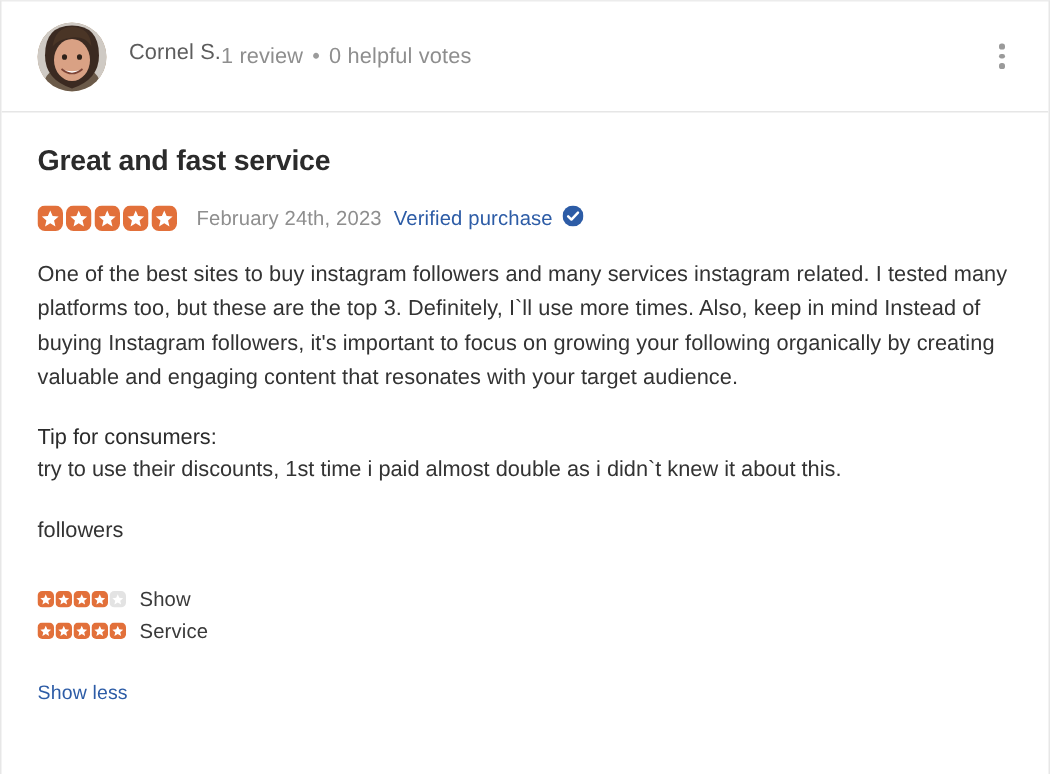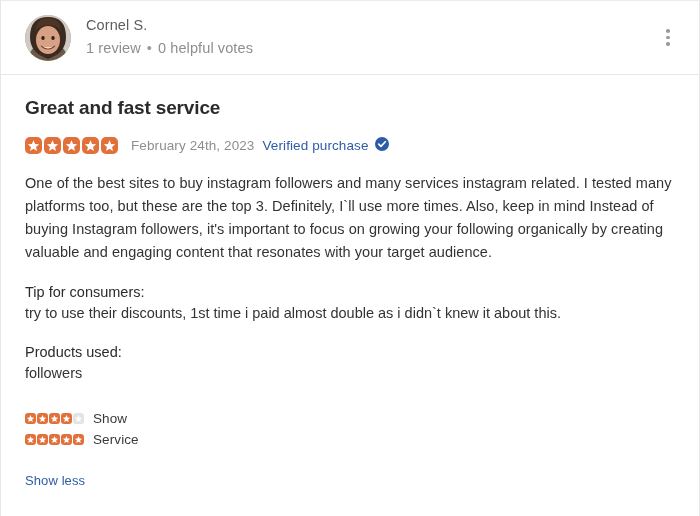--- a/index.html
+++ b/index.html
@@ -45,21 +45,21 @@
     flex: 0 0 46px;
     overflow: hidden;
     background: #b8a58f;
     position: relative;
   }
   .avatar svg { display:block; width:46px; height:46px; }
 
   .author-block {
     margin-left: 15px;
     display: flex;
-    flex-direction: column;
+    flex-direction: row;
     justify-content: center;
     line-height: 1.35;
   }
   .author-name {
     font-size: 14.5px;
     color: #5d5d5d;
     letter-spacing: .1px;
   }
   .author-meta {
     font-size: 14.5px;
@@ -277,21 +277,20 @@
     </div>
 
     <p class="review-text">One of the best sites to buy instagram followers and many services instagram related. I tested many platforms too, but these are the top 3. Definitely, I`ll use more times. Also, keep in mind Instead of buying Instagram followers, it's important to focus on growing your following organically by creating valuable and engaging content that resonates with your target audience.</p>
 
     <div class="section">
       <p class="section-label">Tip for consumers:</p>
       <p class="section-value">try to use their discounts, 1st time i paid almost double as i didn`t knew it about this.</p>
     </div>
 
     <div class="section">
-      <p class="section-label">Products used:</p>
       <p class="section-value">followers</p>
     </div>
 
     <div class="subratings">
         <div class="subrating-row">
           <div class="stars small">
             <svg class="star" width="11" height="11" viewBox="0 0 24 24" xmlns="http://www.w3.org/2000/svg">
               <rect x="0" y="0" width="24" height="24" rx="7" ry="7" fill="#e2703a"></rect>
               <path d="M12 4.6 L14.25 9.9 L19.9 10.4 L15.6 14.15 L16.9 19.7 L12 16.75 L7.1 19.7 L8.4 14.15 L4.1 10.4 L9.75 9.9 Z" fill="#ffffff"></path>
             </svg>

